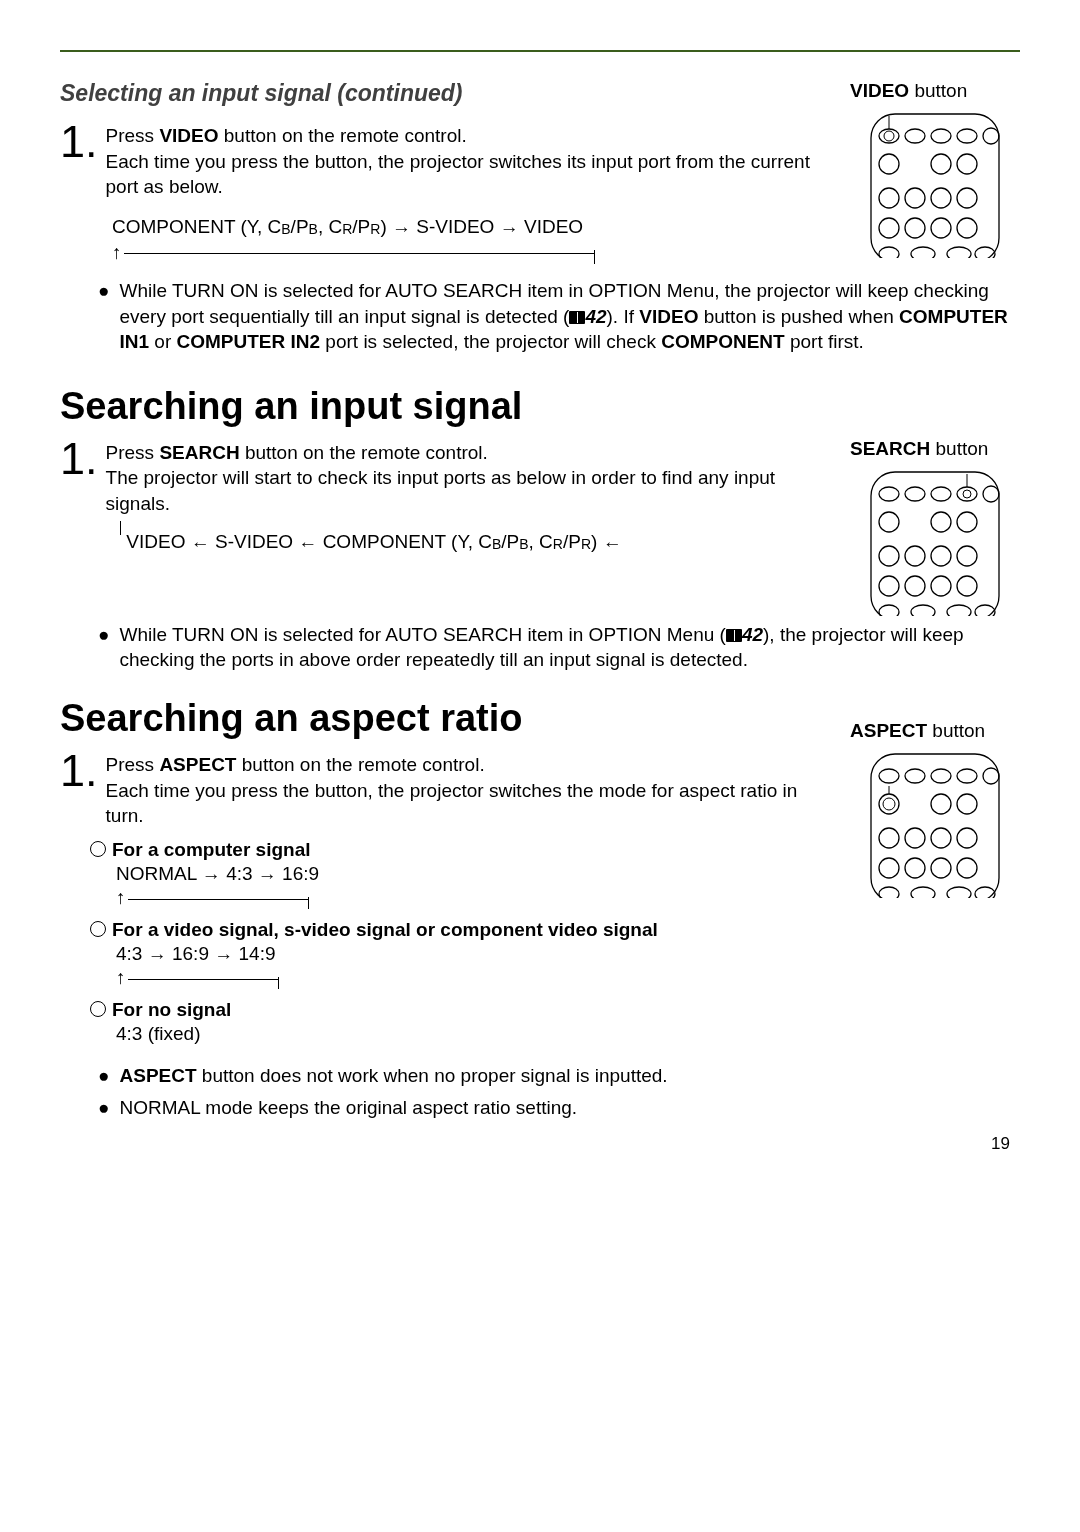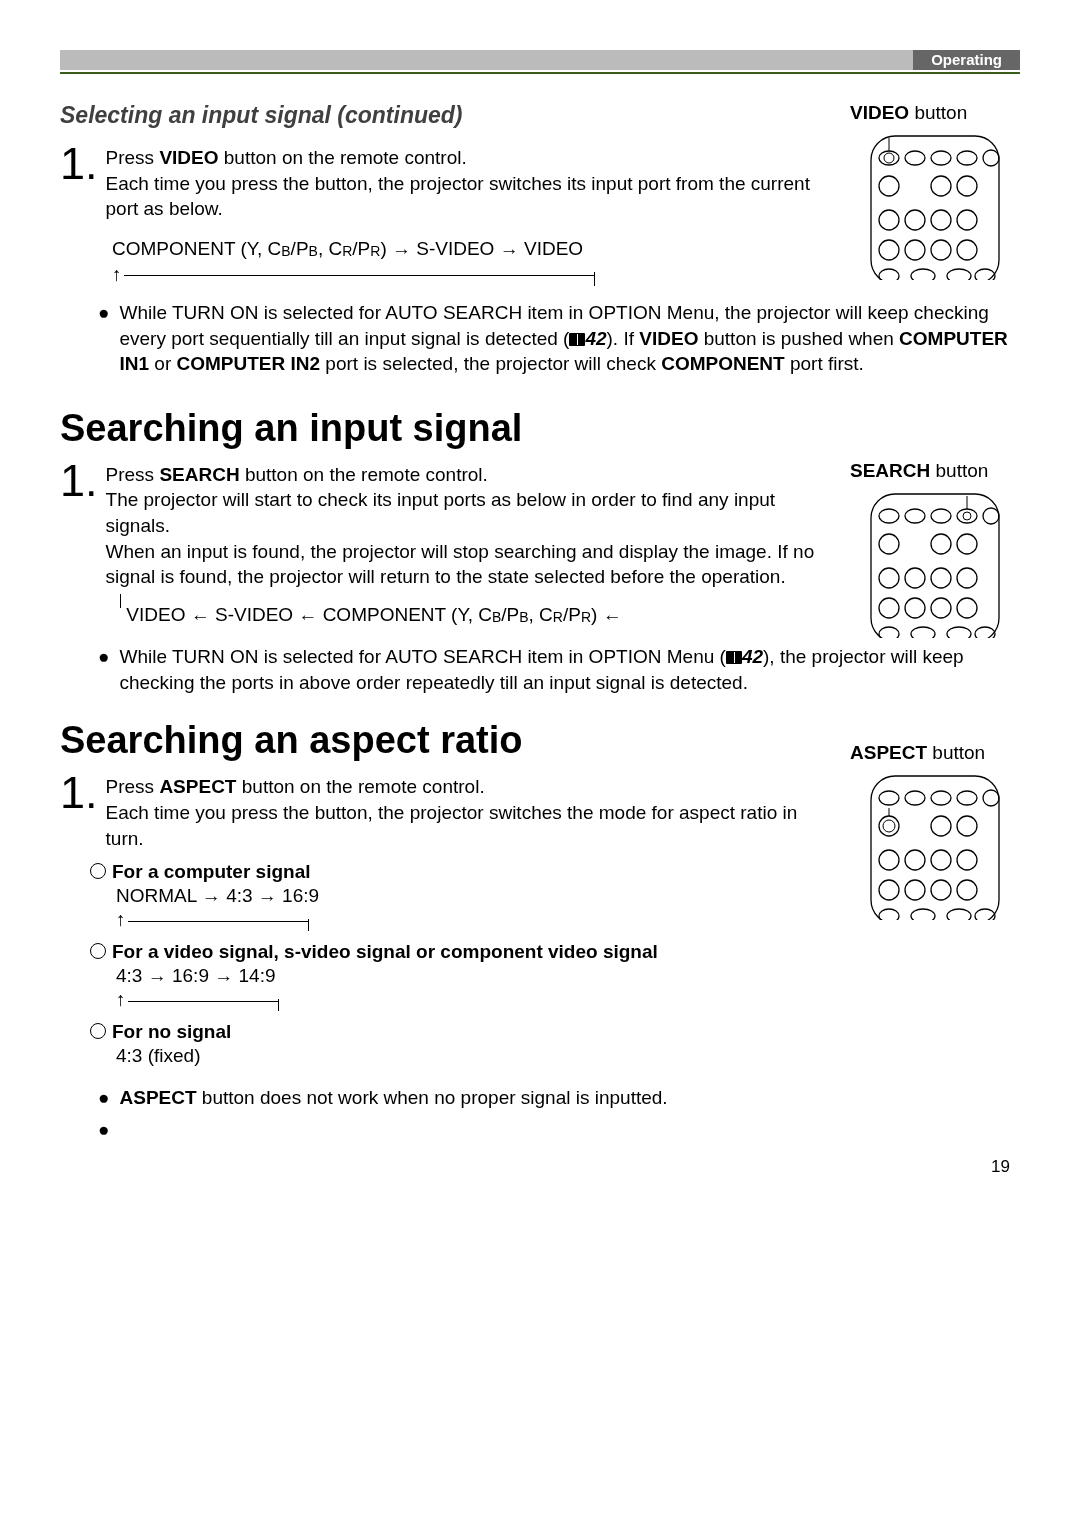--- a/index.html
+++ b/index.html
@@ -159,23 +159,20 @@
     border-top: 1.3px solid #000;
     width: 70px;
     vertical-align: middle;
     margin-left: 4px;
   }
 </style>
 </head>
 <body>
 
 <div class="page">
-  <div class="top-bar">
-    <div class="tab">Operating</div>
-  </div>
   <div class="green-rule"></div>
 
   <div class="col-wrap">
     <div class="main-col">
       <h2 class="section-title">Selecting an input signal (continued)</h2>
 
       <div class="num-step">
         <div class="big-num">1.</div>
         <div class="step-body">
           <span>Press </span><b>VIDEO</b><span> button on the remote control.</span><br>
@@ -230,21 +227,20 @@
   </div>
 
   <h2 class="section-head">Searching an input signal</h2>
   <div class="col-wrap">
     <div class="main-col">
       <div class="num-step">
         <div class="big-num">1.</div>
         <div class="step-body">
           <span>Press </span><b>SEARCH</b><span> button on the remote control.</span><br>
           <span>The projector will start to check its input ports as below in order to find any input signals.</span><br>
-          <span>When an input is found, the projector will stop searching and display the image. If no signal is found, the projector will return to the state selected before the operation.</span>
         </div>
       </div>
 
       <div class="chain-box">
         <div class="chain-row" style="margin-top:2px;">
           <span style="display:inline-block;border-left:1.3px solid #000;height:14px;vertical-align:top;position:relative;top:-10px;"></span>
           <span>VIDEO ← S-VIDEO ← COMPONENT (Y, C</span><span class="sml">B</span><span>/P</span><span class="sml">B</span><span>, C</span><span class="sml">R</span><span>/P</span><span class="sml">R</span><span>)  ←</span>
         </div>
       </div>
     </div>
@@ -348,16 +344,17 @@
       </div>
     </div>
   </div>
 
   <div class="bullet" style="margin-top:18px;">
     <div class="dot">●</div>
     <div><b>ASPECT</b><span> button does not work when no proper signal is inputted.</span></div>
   </div>
   <div class="bullet">
     <div class="dot">●</div>
+    <div><span>NORMAL mode keeps the original aspect ratio setting.</span></div>
   </div>
 
   <div class="page-num">19</div>
 </div>
 
 </body></html>

